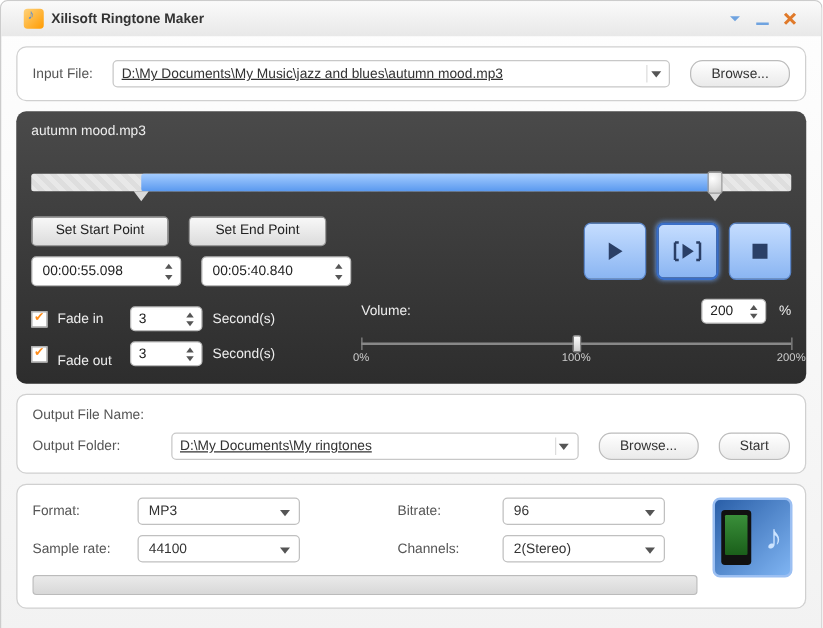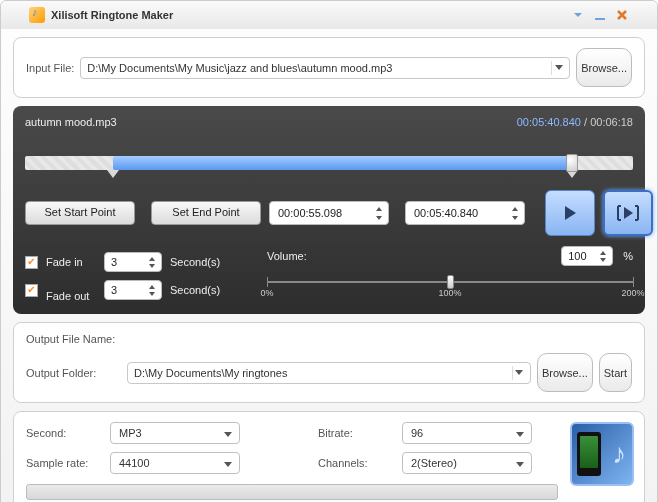--- a/index.html
+++ b/index.html
@@ -1,31 +1,31 @@
 <!DOCTYPE html>
 <html><head>
 <meta charset="utf-8">
 <style>
 * { box-sizing: border-box; margin: 0; padding: 0; font-family: Tahoma, Arial, sans-serif; font-size: 11px; }
 body { background: #fff; width: 658px; }
 .window { background: linear-gradient(#fefefe, #f2f2f2); border: 1px solid #ccc; border-radius: 6px 6px 0 0; padding-bottom: 4px; }
-.titlebar { display: flex; align-items: center; padding: 6px 28px; background: linear-gradient(#fafafa, #e8e8e8); border-radius: 6px 6px 0 0; }
+.titlebar { display: flex; align-items: center; padding: 6px 18px; background: linear-gradient(#fafafa, #e8e8e8); border-radius: 6px 6px 0 0; }
 .titlebar .logo { width: 16px; height: 16px; margin-right: 6px; background: linear-gradient(135deg,#ffd27a,#ff9b00); border-radius: 3px; position: relative; }
 .titlebar .logo::after { content: "♪"; position: absolute; top: -1px; left: 3px; font-size: 11px; color: #5a8fd6; }
 .titlebar .title { flex: 1; font-weight: bold; color: #333; }
 .winbtn { width: 14px; height: 14px; margin-left: 8px; display: flex; align-items: center; justify-content: center; cursor: pointer; }
 .winbtn svg { width: 14px; height: 14px; }
 .content { padding: 8px 12px; }
 .panel { background: #fff; border: 1px solid #d0d0d0; border-radius: 8px; padding: 10px 12px; margin-bottom: 8px; }
-.row { display: flex; align-items: center; gap: 6px; }
+.row { display: flex; align-items: center; gap: 16px; }
 .label { color: #555; white-space: nowrap; }
-.textfield { flex: 1; background: #fff; border: 1px solid #c8c8c8; border-radius: 4px; padding: 3px 6px; height: 22px; display: flex; align-items: center; color: #333; }
+.textfield { flex: 1; background: #fff; border: 1px solid #c8c8c8; border-radius: 4px; padding: 3px 6px; height: 22px; display: flex; align-items: center; color: #333; text-decoration: underline; }
 .dropdown { position: relative; }
 .dropdown .arrow { position: absolute; right: 4px; top: 50%; transform: translateY(-50%); width: 14px; height: 14px; border-left: 1px solid #ddd; display: flex; align-items: center; justify-content: center; }
-.btn { background: linear-gradient(#fff,#eaeaea); border: 1px solid #bcbcbc; border-radius: 10px; padding: 3px 4px; height: 39px; cursor: pointer; color: #333; display: flex; align-items: center; justify-content: center; }
+.btn { background: linear-gradient(#fff,#eaeaea); border: 1px solid #bcbcbc; border-radius: 10px; padding: 3px 16px; height: 22px; cursor: pointer; color: #333; display: flex; align-items: center; justify-content: center; }
 .darkpanel { background: linear-gradient(#4a4a4a,#2d2d2d); border-radius: 8px; padding: 10px 12px 12px; color: #eee; margin-bottom: 8px; }
 .dp-header { display: flex; justify-content: space-between; margin-bottom: 22px; font-size: 11px; }
 .dp-header .time .cur { color: #8fb8ff; }
 .dp-header .time .tot { color: #ccc; }
 .track-wrap { position: relative; height: 26px; margin: 4px 0 14px; }
 .track-bg { position: absolute; top: 6px; left: 0; right: 0; height: 14px; background: repeating-linear-gradient(45deg,#e8e8e8,#e8e8e8 4px,#dedede 4px,#dedede 8px); border-radius: 2px; }
 .track-sel { position: absolute; top: 6px; height: 14px; background: linear-gradient(#a4ccff,#5a99ef); border-radius: 2px; }
 .marker { position: absolute; top: 20px; width: 0; height: 0; border-left: 6px solid transparent; border-right: 6px solid transparent; border-top: 8px solid #d9d9d9; transform: translateX(-6px); }
 .playhead { position: absolute; top: 0; width: 12px; height: 26px; transform: translateX(-6px); }
 .playhead .knob { width: 12px; height: 18px; background: radial-gradient(circle at 30% 30%, #fff, #ccc); border: 1px solid #999; border-radius: 2px; margin-top: 4px; }
@@ -93,36 +93,32 @@
               <span class="caret-down"></span>
             </span>
         </div>
         <div class="btn">Browse...</div>
       </div>
     </div>
 
     <div class="darkpanel">
       <div class="dp-header">
         <span>autumn mood.mp3</span>
-        <span class="time">
-          <span class="cur">00:05:40.840</span>
-          <span class="tot"> / </span><span class="tot">00:06:18</span>
-        </span>
       </div>
       <div class="track-wrap">
         <div class="track-bg"></div>
         <div class="track-sel" id="track-sel" style="left: 14.5%; width: 75.5%;"></div>
         <div class="marker" id="marker-start" style="left: 14.5%;"></div>
         <div class="marker" id="marker-end" style="left: 90%;"></div>
         <div class="playhead" id="playhead" style="left: 90%;">
             <div class="knob"></div>
           </div>
       </div>
       <div class="dp-row">
-        <div style="display:flex;flex-direction:row;gap:8px;">
+        <div style="display:flex;flex-direction:column;gap:8px;">
           <div style="display:flex;gap:16px;">
             <div class="dark-btn">Set Start Point</div>
             <div class="dark-btn">Set End Point</div>
           </div>
           <div style="display:flex;gap:16px;">
             <div class="spinner">
               <span>00:00:55.098</span>
               <div class="spin-ctrl">
                   <div>
                     <span class="caret-up"></span>
@@ -159,21 +155,21 @@
                 <path d="M23 3 L23 17 M20 3 L23 3 M20 17 L23 17" stroke="#2a3f66" stroke-width="2" fill="none"></path>
               </svg>
             </div>
           <div class="playbtn">
               <svg width="16" height="16" viewBox="0 0 16 16">
                 <rect x="2" y="2" width="12" height="12"></rect>
               </svg>
             </div>
         </div>
       </div>
-      <div style="display:flex;gap:12px;align-items:flex-start;">
+      <div style="display:flex;gap:34px;align-items:flex-start;">
         <div style="min-width:230px;">
           <div class="fade-row">
             <div class="chk checked"></div>
             <span style="width:50px;">Fade in</span>
             <div class="spinner sm">
               <span>3</span>
               <div class="spin-ctrl">
                   <div>
                     <span class="caret-up"></span>
                   </div>
@@ -199,21 +195,21 @@
                 </div>
             </div>
             <span>Second(s)</span>
           </div>
         </div>
         <div style="flex:1;">
           <div style="display:flex;align-items:center;gap:10px;margin-bottom:4px;">
             <span>Volume:</span>
             <div style="flex:1"></div>
             <div class="spinner sm" style="width:52px;">
-              <span>100</span>
+              <span>200</span>
               <div class="spin-ctrl">
                   <div>
                     <span class="caret-up"></span>
                   </div>
                   <div>
                     <span class="caret-dn"></span>
                   </div>
                 </div>
             </div>
             <span>%</span>
@@ -244,21 +240,21 @@
               <span class="caret-down"></span>
             </span>
         </div>
         <div class="btn">Browse...</div>
         <div class="btn">Start</div>
       </div>
     </div>
 
     <div class="panel bottom-panel" style="padding-right:86px;">
       <div style="display:grid;grid-template-columns:70px 130px 50px 70px 130px;gap:8px 14px;align-items:center;">
-        <span class="label">Second:</span>
+        <span class="label">Format:</span>
         <div class="sel">
             <span>MP3</span>
             <span class="arrow">
               <span class="caret-down"></span>
             </span>
           </div>
         <span></span>
         <span class="label">Bitrate:</span>
         <div class="sel">
             <span>96</span>

